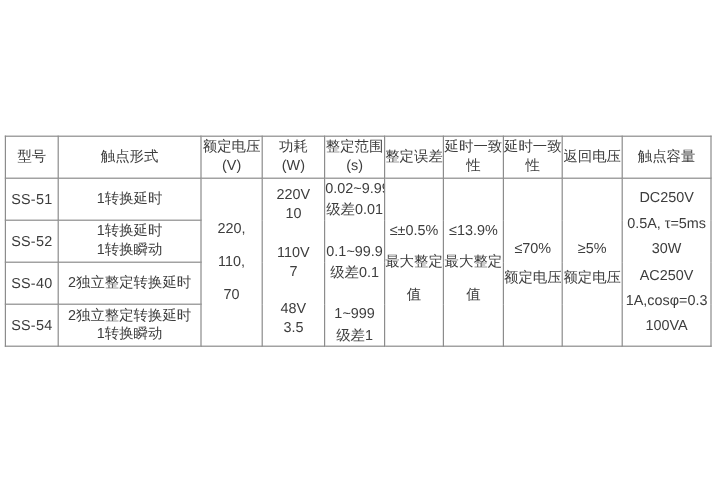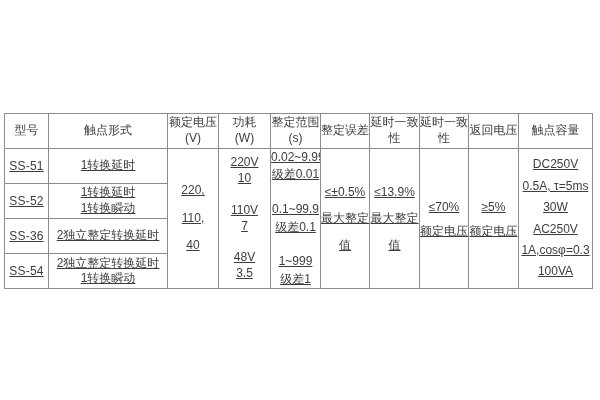--- a/index.html
+++ b/index.html
@@ -32,21 +32,21 @@
     text-align: center;
     vertical-align: middle;
     font-size: 12px;
     font-weight: normal;
     color: var(--text);
     white-space: pre-line;
     overflow: hidden;
     padding: 0;
   }
   tr.header-row { height: 35px; }
-  tr.data-row { height: 34px; text-decoration: underline; }
+  tr.data-row { height: 34px; }
   td.model { font-size: 13px; letter-spacing: 0.2px; }
   td.contact { line-height: 1.3; }
   td.ml { line-height: 2.3; }            
   td.grp { line-height: 1.32; }          
   td.range { line-height: 1.45; font-size: 10.5px; white-space: pre; }
   td.wide-lh { line-height: 2.2; }       
   td.two-lh { line-height: 2.0; margin-left: 10px; }        
   td.cap { line-height: 1.78; white-space: pre; }  
   th { line-height: 1.3; }
 </style>
@@ -83,21 +83,21 @@
         <th>返回电压</th>
         <th>触点容量</th>
       </tr>
     </thead>
     <tbody>
       <tr class="data-row">
         <td class="model">SS-51</td>
         <td class="contact">1转换延时</td>
         <td rowspan="4" class="ml">220,
 110,
-40</td>
+70</td>
         <td rowspan="4" class="grp">220V
 10
 
 110V
 7
 
 48V
 3.5</td>
         <td rowspan="4" class="range">0.02~9.99
 级差0.01
@@ -123,21 +123,21 @@
 AC250V
 1A,cosφ=0.3
 100VA</td>
       </tr>
       <tr class="data-row">
         <td class="model">SS-52</td>
         <td class="contact">1转换延时
 1转换瞬动</td>
       </tr>
       <tr class="data-row">
-        <td class="model">SS-36</td>
+        <td class="model">SS-40</td>
         <td class="contact">2独立整定转换延时</td>
       </tr>
       <tr class="data-row">
         <td class="model">SS-54</td>
         <td class="contact">2独立整定转换延时
 1转换瞬动</td>
       </tr>
     </tbody>
   </table>
 </div>

